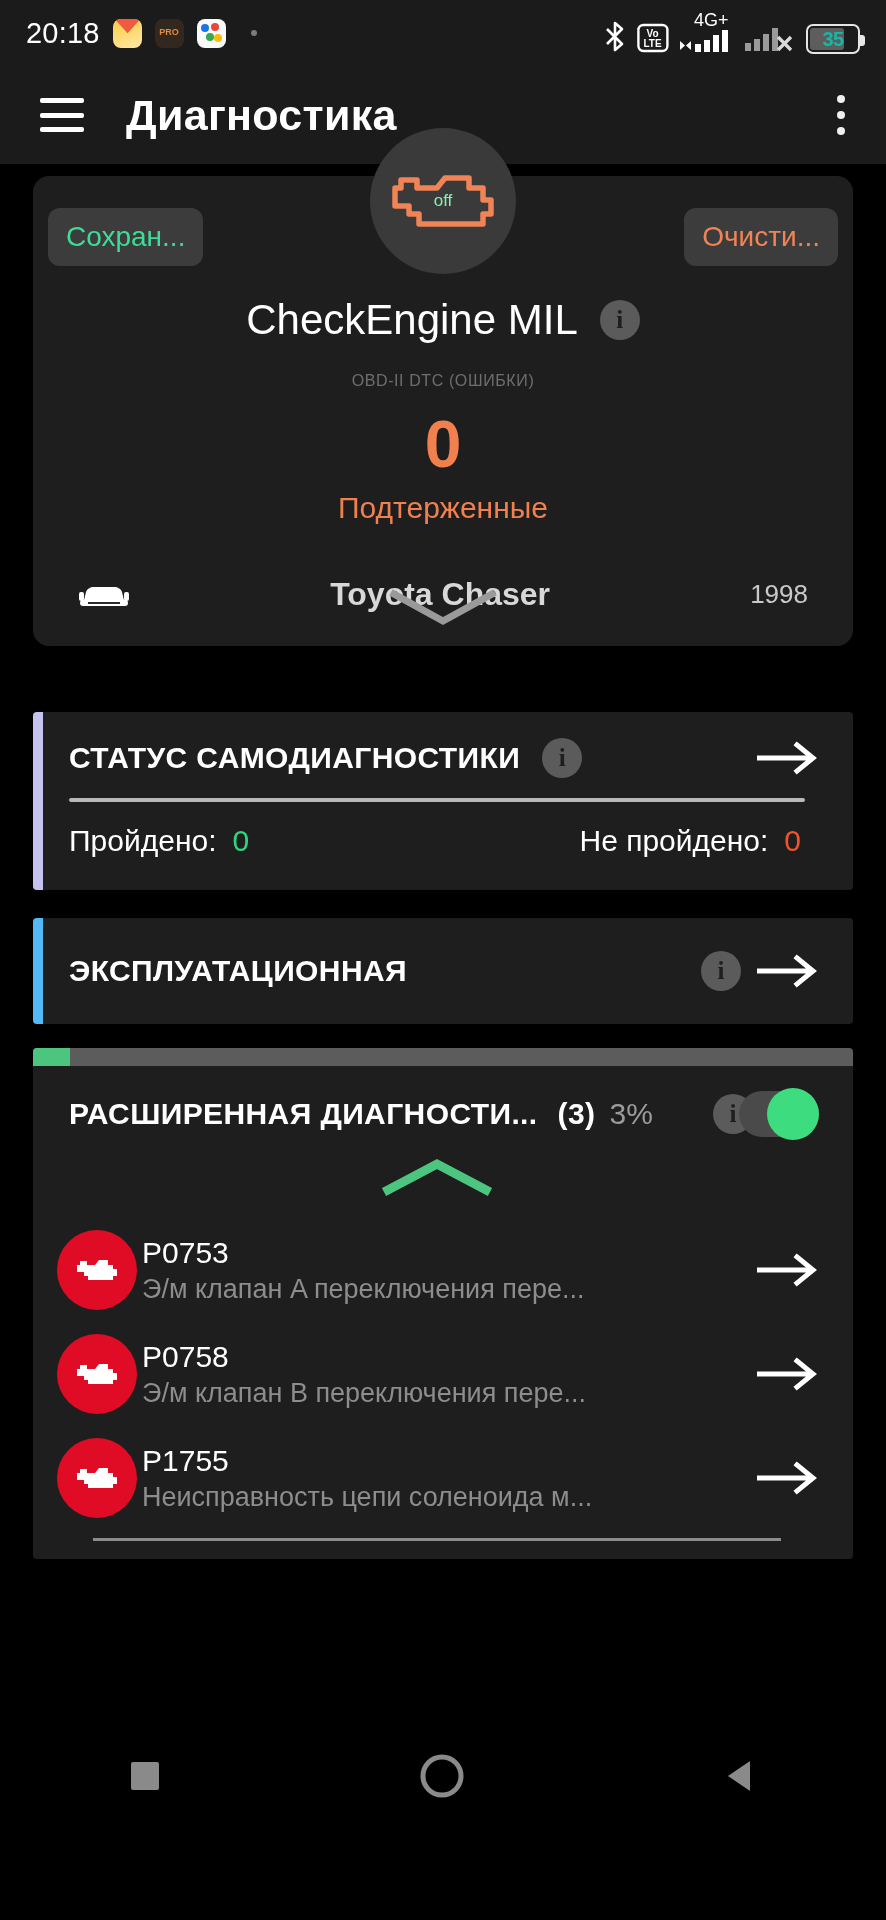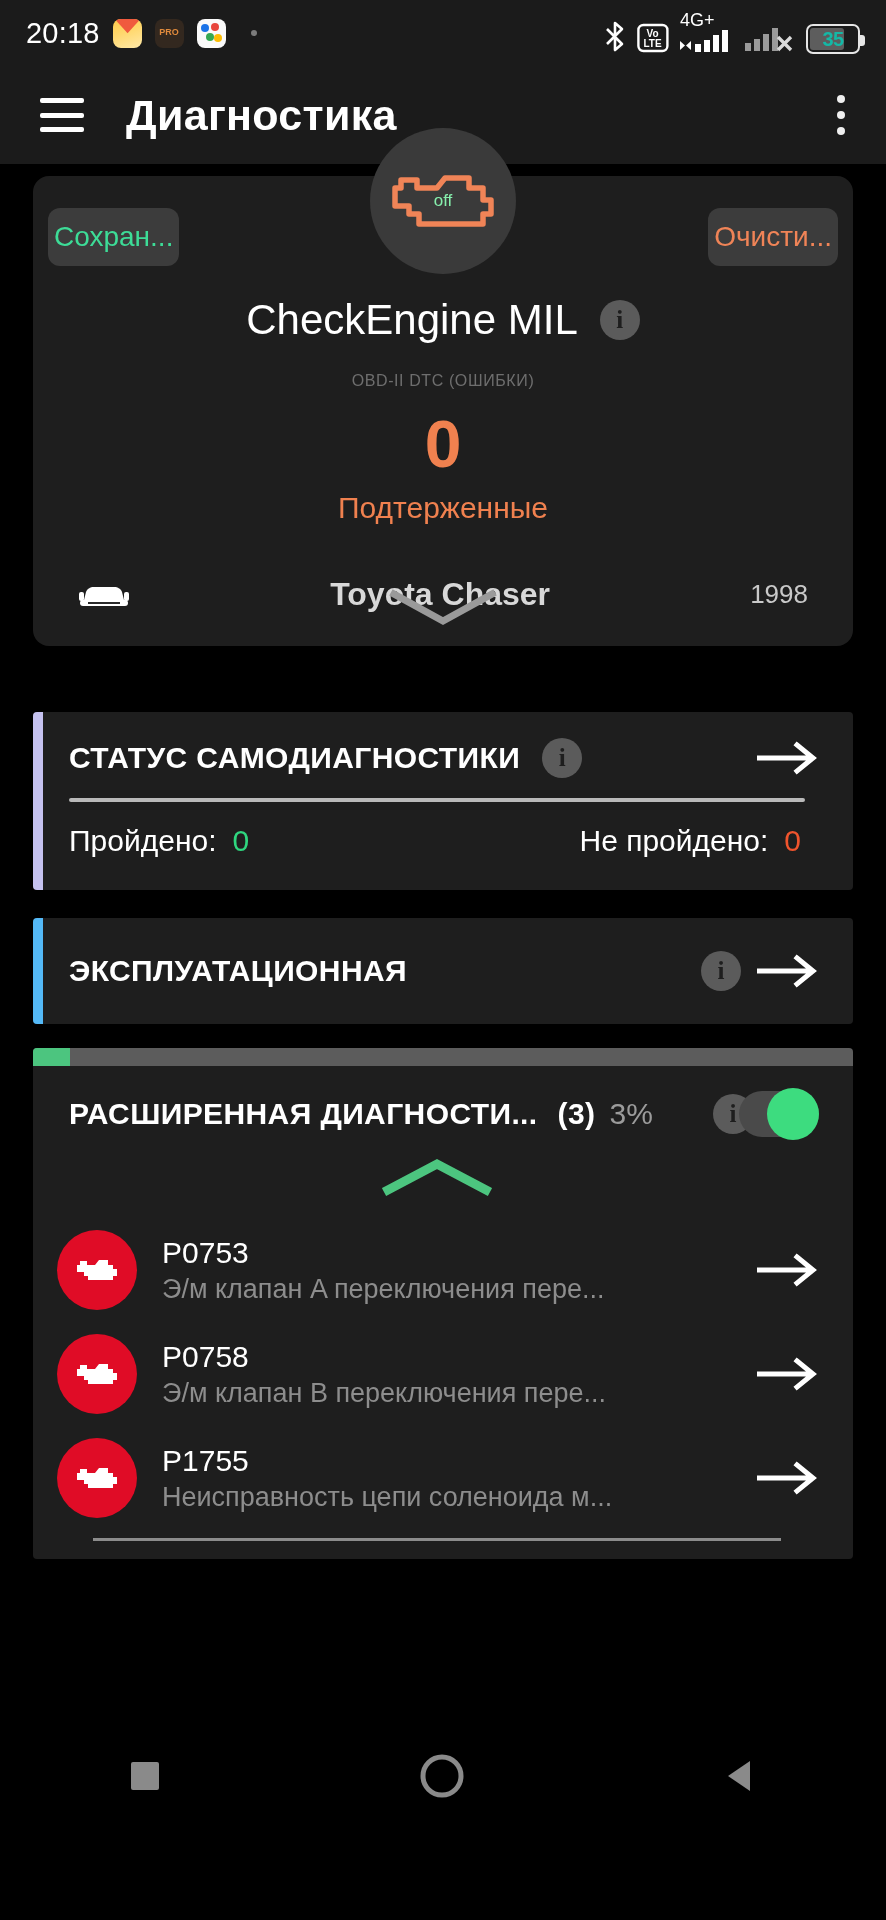--- a/index.html
+++ b/index.html
@@ -67,21 +67,21 @@
   }
   .mil-bubble{
     position:absolute; top:-48px; left:50%; transform:translateX(-50%);
     width:146px;height:146px;border-radius:50%;background:#3a3a3a;
     display:flex;align-items:center;justify-content:center;
   }
   .mil-bubble .eng{position:relative;width:120px;height:66px;display:flex;align-items:center;justify-content:center;}
   .mil-bubble .off{position:relative;z-index:3;font-size:17px;color:#86efac;}
   .btn-row{ position:absolute; top:32px; left:0; right:0; display:flex; justify-content:space-between; padding:0 15px;}
   .pill{
-    background:#3c3c3c; border-radius:12px; padding:13px 6px; font-size:28px;
+    background:#3c3c3c; border-radius:12px; padding:13px 18px; font-size:28px;
     max-width:175px; overflow:hidden; white-space:nowrap; cursor:pointer;
   }
   .pill.save{ color:#3ddc97; }
   .pill.clear{ color:#f08457; }
 
   .mil-title-row{ position:absolute; top:120px; left:0; right:0; display:flex; align-items:center; justify-content:center; gap:22px;}
   .mil-title{ font-size:42px; color:#fff; }
   .info-badge{
     width:40px;height:40px;border-radius:50%;background:#5b5b5b;color:#1e1e1e;
     display:flex;align-items:center;justify-content:center;font-size:25px;font-weight:bold;
@@ -115,21 +115,21 @@
   
   .progstrip{ height:18px; background:#5c5c5c; display:flex; }
   .progstrip .done{ background:#4cc57f; height:100%; }
 
   
   .dtc-row{ display:flex; align-items:center; padding:12px 22px 12px 24px; }
   .dtc-ic{
     width:80px;height:80px;border-radius:50%;background:#e00c26;
     display:flex;align-items:center;justify-content:center;flex:none;
   }
-  .dtc-txt{ margin-left:25px; flex:1; min-width:0;}
+  .dtc-txt{ margin-left:5px; flex:1; min-width:0;}
   .dtc-code{ font-size:30px; color:#fff;}
   .dtc-desc{ font-size:27px; color:#8d8d8d; white-space:nowrap; overflow:hidden; margin-top:4px;}
   .dtc-arrow{ margin-left:12px; flex:none; cursor:pointer;}
   .dtc-underline{ height:3px; background:#8c8c8c; margin:8px 60px 0 60px;}
 
   
   .navbar{
     position:absolute; left:0; bottom:0; width:100%; height:100px;
     background:#000; display:flex; align-items:center; justify-content:space-around;
   }
@@ -156,21 +156,21 @@
       <path d="M5 9 L20 24 L13 30 L13 3 L20 9 L5 24" fill="none" stroke="#fff" stroke-width="2.6" stroke-linejoin="round"></path>
     </svg>
 
     <svg class="sbsvg" width="32" height="32" viewBox="0 0 32 32">
       <rect x="1.4" y="3" width="29" height="26" rx="5" fill="none" stroke="#fff" stroke-width="2.4"></rect>
       <text x="15.5" y="14.5" font-size="10" font-weight="bold" fill="#fff" text-anchor="middle" font-family="Liberation Sans, sans-serif">Vo</text>
       <text x="15.5" y="25" font-size="10" font-weight="bold" fill="#fff" text-anchor="middle" font-family="Liberation Sans, sans-serif">LTE</text>
     </svg>
 
     <div style="display:flex;flex-direction:column;align-items:flex-start;">
-      <span style="font-size:18px;color:#fff;line-height:16px;margin-left:2px;">4G+</span>
+      <span style="font-size:18px;color:#fff;line-height:16px;margin-left:16px;">4G+</span>
       <svg class="sbsvg" width="58" height="26" viewBox="0 0 58 26">
         <path d="M2 22 L2 13 L7 17.5 Z" fill="#fff"></path>
         <path d="M13 13 L13 22 L8 17.5 Z" fill="#fff"></path>
         <rect x="17" y="16" width="6" height="8" fill="#fff"></rect>
         <rect x="26" y="12" width="6" height="12" fill="#fff"></rect>
         <rect x="35" y="7" width="6" height="17" fill="#fff"></rect>
         <rect x="44" y="2" width="6" height="22" fill="#fff"></rect>
       </svg>
     </div>
 

